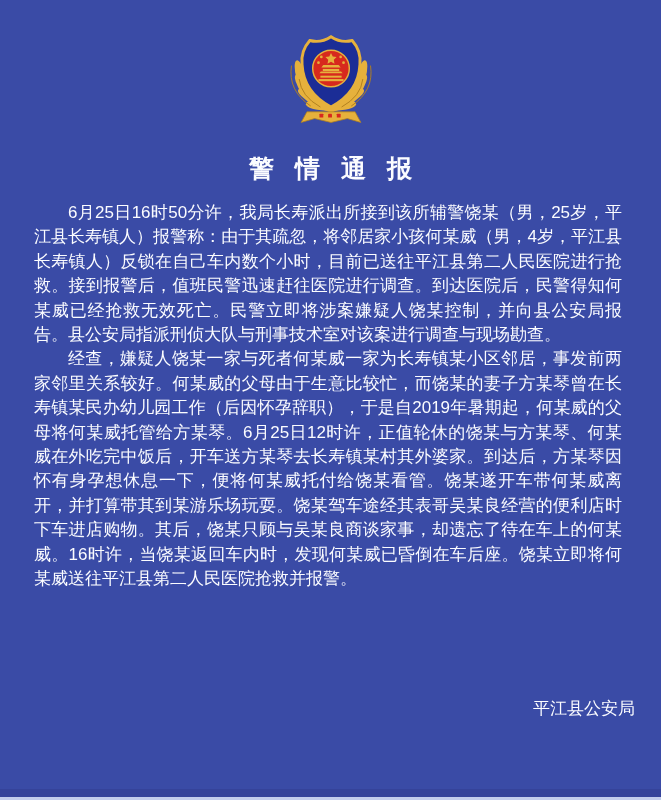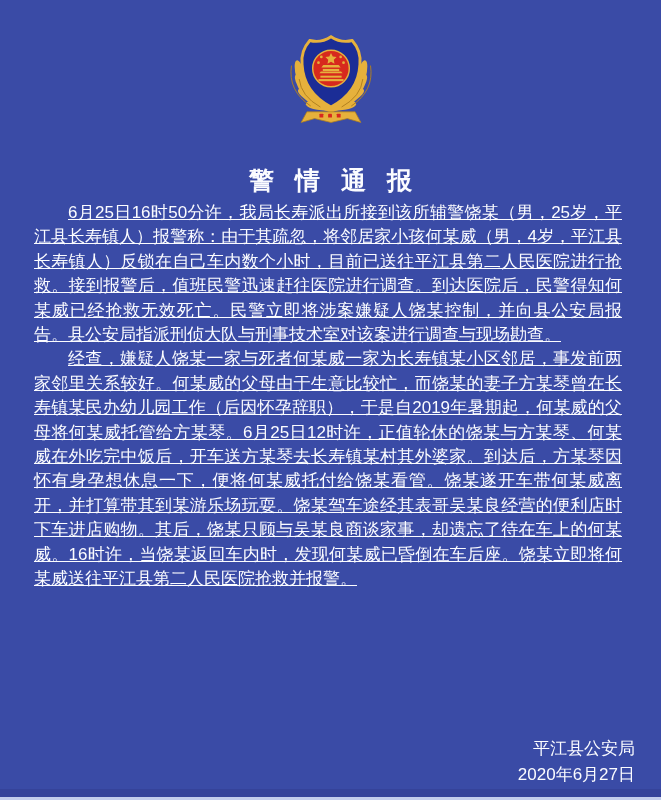--- a/index.html
+++ b/index.html
@@ -29,50 +29,48 @@
     top: 0; left: 0; right: 0;
     text-align: center;
   }
   .emblem {
     margin-top: 32px;
     width: 106px;
     height: 98px;
     display: inline-block;
   }
   .title {
-    margin-top: 30px;
+    margin-top: 18px;
     font-size: 25px;
     font-weight: bold;
     letter-spacing: 7px;
     text-indent: 7px;
     color: var(--text);
   }
   .content {
     position: absolute;
     top: 201px;
     left: 34px;
     width: 588px;
     font-size: 17px;
     line-height: 24.4px;
     text-align: justify;
     word-break: break-all;
     overflow-wrap: anywhere;
-    text-decoration: underline;
   }
   .content p {
     text-indent: 2em;
   }
   .signature {
     position: absolute;
     top: 696px;
     right: 26px;
     text-align: right;
     font-size: 17px;
     line-height: 26px;
-    margin-top: 40px;
   }
   .bottom-bar {
     position: absolute;
     left: 0; right: 0;
     bottom: 3px;
     height: 8px;
     background: var(--bottom-bar);
   }
   .bottom-strip {
     position: absolute;
@@ -132,19 +130,18 @@
     <h1 class="title">警 情 通 报</h1>
   </div>
 
   <div class="content">
     <p>6月25日16时50分许，我局长寿派出所接到该所辅警饶某（男，25岁，平江县长寿镇人）报警称：由于其疏忽，将邻居家小孩何某威（男，4岁，平江县长寿镇人）反锁在自己车内数个小时，目前已送往平江县第二人民医院进行抢救。接到报警后，值班民警迅速赶往医院进行调查。到达医院后，民警得知何某威已经抢救无效死亡。民警立即将涉案嫌疑人饶某控制，并向县公安局报告。县公安局指派刑侦大队与刑事技术室对该案进行调查与现场勘查。</p>
     <p>经查，嫌疑人饶某一家与死者何某威一家为长寿镇某小区邻居，事发前两家邻里关系较好。何某威的父母由于生意比较忙，而饶某的妻子方某琴曾在长寿镇某民办幼儿园工作（后因怀孕辞职），于是自2019年暑期起，何某威的父母将何某威托管给方某琴。6月25日12时许，正值轮休的饶某与方某琴、何某威在外吃完中饭后，开车送方某琴去长寿镇某村其外婆家。到达后，方某琴因怀有身孕想休息一下，便将何某威托付给饶某看管。饶某遂开车带何某威离开，并打算带其到某游乐场玩耍。饶某驾车途经其表哥吴某良经营的便利店时下车进店购物。其后，饶某只顾与吴某良商谈家事，却遗忘了待在车上的何某威。16时许，当饶某返回车内时，发现何某威已昏倒在车后座。饶某立即将何某威送往平江县第二人民医院抢救并报警。</p>
   </div>
 
   <div class="signature">
     <div>平江县公安局</div>
-    <div>2020年6月27日</div>
   </div>
 
   <div class="bottom-bar"></div>
   <div class="bottom-strip"></div>
 
 </div>
 
 </body></html>

